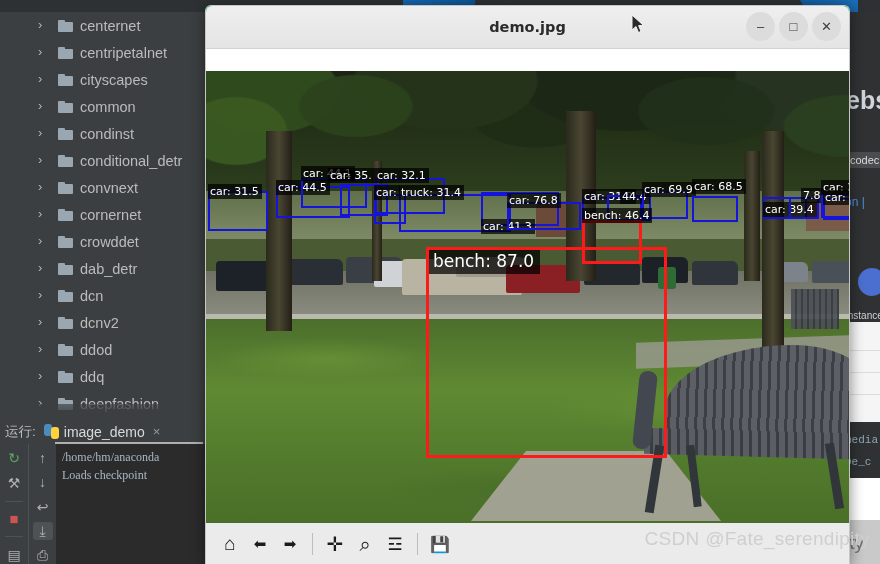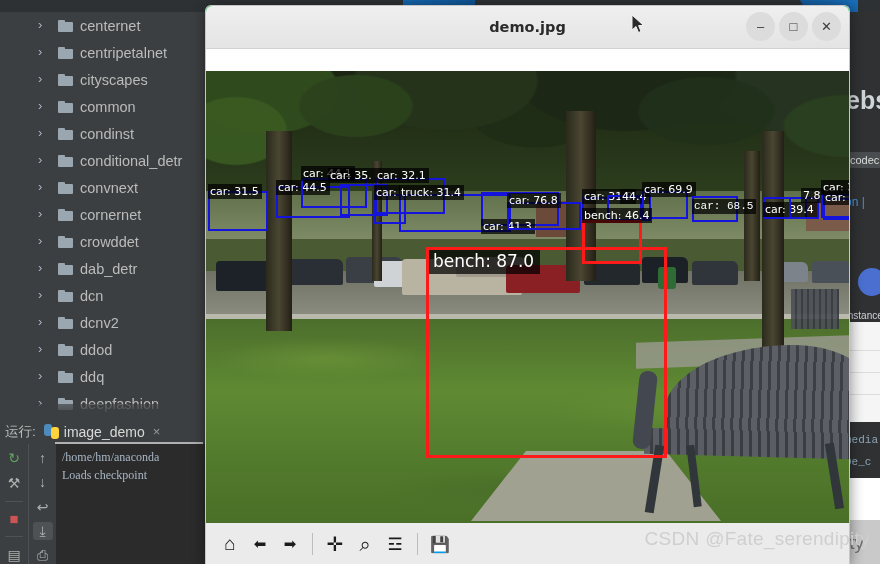--- a/index.html
+++ b/index.html
@@ -379,21 +379,21 @@
         <div class="blabel" style="left: 275px; top: 112px; margin-top: 36px;">car: 41.3</div>
         <div class="bbox" style="left: 301px; top: 131px; width: 74px; height: 28px; border-color: rgb(20, 20, 220);"></div>
         <div class="blabel" style="left: 301px; top: 122px;">car: 76.8</div>
         <div class="bbox" style="left: 376px; top: 126px; width: 60px; height: 26px; border-color: rgb(20, 20, 220);"></div>
         <div class="blabel" style="left: 376px; top: 118px;">car: 31.9</div>
         <div class="bbox" style="left: 401px; top: 124px; width: 44px; height: 26px; border-color: rgb(20, 20, 220);"></div>
         <div class="blabel" style="left: 414px; top: 118px;">44.4</div>
         <div class="bbox" style="left: 436px; top: 120px; width: 46px; height: 28px; border-color: rgb(20, 20, 220);"></div>
         <div class="blabel" style="left: 436px; top: 111px;">car: 69.9</div>
         <div class="bbox" style="left: 486px; top: 125px; width: 46px; height: 26px; border-color: rgb(20, 20, 220);"></div>
-        <div class="blabel" style="left: 486px; top: 128px; font-family: Liberation Mono, monospace;">car: 68.5</div>
+        <div class="blabel" style="left: 486px; top: 108px;">car: 68.5</div>
         <div class="bbox" style="left: 557px; top: 126px; width: 44px; height: 22px; border-color: rgb(20, 20, 220);"></div>
         <div class="blabel" style="left: 557px; top: 131px; text-align: right;">car: 39.4</div>
         <div class="bbox" style="left: 583px; top: 126px; width: 30px; height: 22px; border-color: rgb(20, 20, 220);"></div>
         <div class="blabel" style="left: 595px; top: 117px;">7.8</div>
         <div class="bbox" style="left: 615px; top: 123px; width: 36px; height: 24px; border-color: rgb(20, 20, 220);"></div>
         <div class="blabel" style="left: 615px; top: 109px;">car: 31</div>
         <div class="bbox" style="left: 617px; top: 127px; width: 34px; height: 22px; border-color: rgb(20, 20, 220);"></div>
         <div class="blabel" style="left: 617px; top: 119px;">car: 50</div>
         <div class="bbox red" style="left: 376px; top: 149px; width: 60px; height: 44px; border-color: rgb(255, 26, 26);"></div>
         <div class="blabel" style="left: 376px; top: 137px;">bench: 46.4</div>

